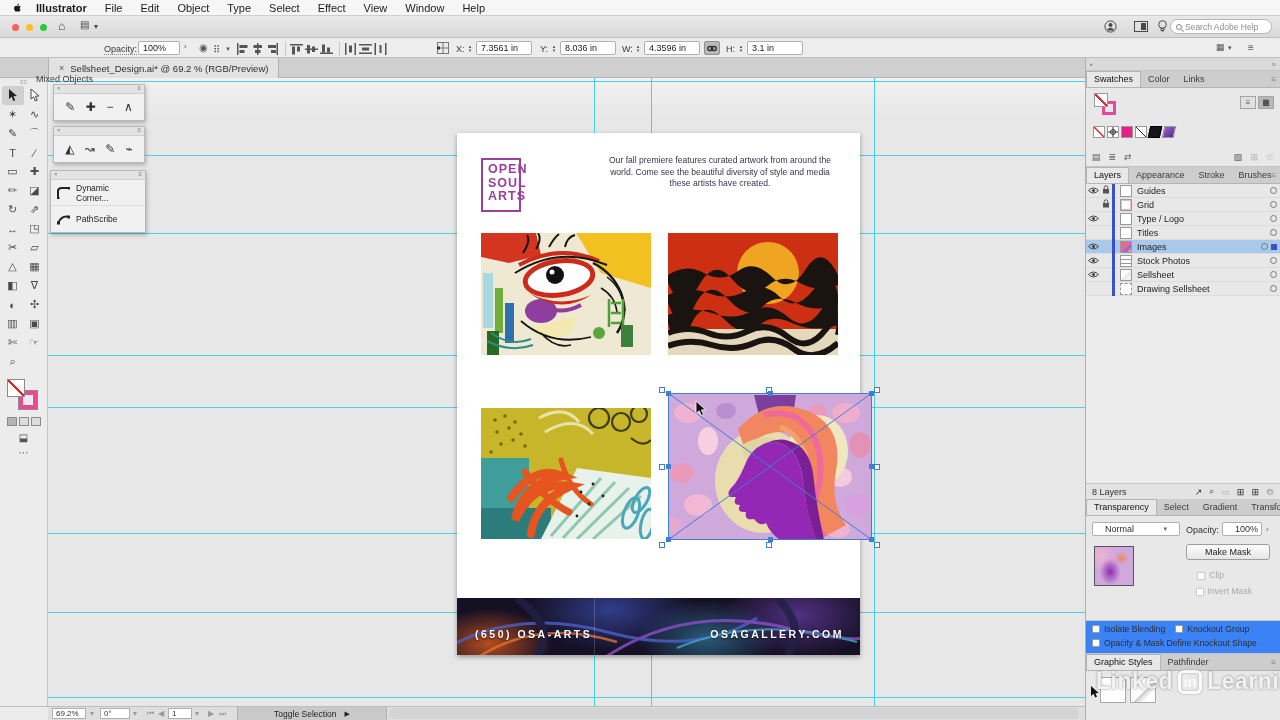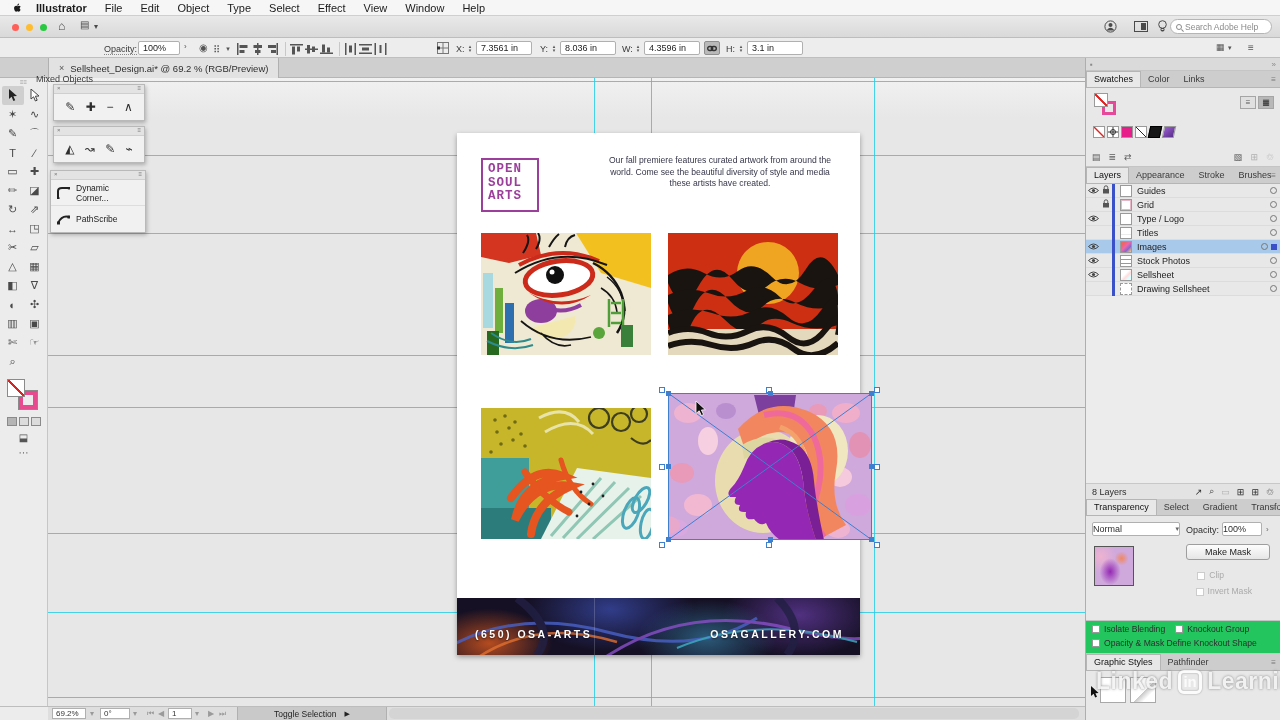--- a/index.html
+++ b/index.html
@@ -68,23 +68,23 @@
   .modes div { width:10px; height:9px; border:1px solid #8a8a8a; background:#dcdcdc; }
   .modes div.on { background:#b5b5b5; }
 
   
   #canvas { position:absolute; left:48px; top:78px; width:1037px; height:628px;
     background:linear-gradient(#f1f1f1, #e7e7e7 40px, #e7e7e7); overflow:hidden; z-index:10; }
   .vguide { position:absolute; top:0; bottom:0; width:1px; background:rgba(40,205,232,.85); }
   .hguide { position:absolute; left:0; right:0; height:1px; background:rgba(40,205,232,.85); }
   #artboard { position:absolute; left:409px; top:55px; width:403px; height:522px; background:#fff;
     box-shadow:0 2px 5px rgba(0,0,0,.35); }
-  #logo { position:absolute; left:24px; top:25px; width:58px; height:54px; border:2px solid #9b3f9b;
+  #logo { position:absolute; left:24px; top:25px; width:40px; height:54px; border:2px solid #9b3f9b;
     color:#9b3f9b; font-size:12.5px; letter-spacing:1px; line-height:1.08; padding:3px 0 0 5px;
-    font-weight:bold;font-family:Liberation Mono, monospace; }
+    font-weight:bold; }
   #intro { position:absolute; right:22px; top:22px; width:236px; text-align:center;
     font-size:8.6px; line-height:1.35; color:#35354a; }
   .art { position:absolute; overflow:hidden; }
   #banner { position:absolute; left:0px; top:465px; width:403px; height:57px; overflow:hidden;
     background:
       radial-gradient(90px 50px at 8% 80%, rgba(220,90,30,.8), transparent 70%),
       radial-gradient(120px 60px at 38% 20%, rgba(60,80,180,.7), transparent 70%),
       radial-gradient(100px 55px at 62% 70%, rgba(60,150,190,.55), transparent 70%),
       radial-gradient(110px 60px at 85% 30%, rgba(120,70,190,.6), transparent 70%),
       #151024; }
@@ -144,21 +144,21 @@
   .lcol-lock { width:12px; text-align:center; flex:none; }
   .lbar { width:3px; height:14px; background:#3a50c8; margin-right:5px; flex:none; }
   .lthumb { width:12px; height:12px; border:1px solid #9a9a9a; background:#fff; margin-right:5px; flex:none; }
   .ltarget { margin-left:auto; width:7px; height:7px; border:1px solid #777; border-radius:50%; flex:none; }
   .lselind { width:6px; height:6px; background:#3a50c8; margin-left:3px; flex:none; }
   .lfooter { display:flex; align-items:center; height:16px; border-top:1px solid #c8c8c8;
     padding:0 6px; gap:7px; background:#e3e3e3; }
 
   
   .dropdown { background:#fff; border:1px solid #b0b0b0; border-radius:2px; height:14px;
-    display:inline-flex; align-items:center; justify-content:space-between; padding:0 0; font-size:9px;}
+    display:inline-flex; align-items:center; justify-content:space-between; padding:0 12px; font-size:9px;}
   .chk { width:8px; height:8px; border:1px solid #999; background:#fff; display:inline-block;
     margin-right:4px; flex:none; }
   .chkrow { display:flex; align-items:center; font-size:8.6px; color:#2e2e2e; }
   .chkrow.dim { color:#aaa;align-items:flex-end; }
   .btn { background:linear-gradient(#fdfdfd,#e6e6e6); border:1px solid #9e9e9e; border-radius:3px;
     font-size:9px; color:#222; display:inline-flex; align-items:center; justify-content:center; }
   .gsthumb { width:26px; height:26px; background:#fff; border:1px solid #a8a8a8; display:inline-block; }
 
   
   #watermark { position:absolute; left:1096px; top:668px; display:flex; align-items:center; gap:5px;
@@ -833,21 +833,21 @@
     </div>
     <div class="chkrow dim" style="position:absolute; right:56px; top:54px;">
       <span class="chk" style="border-color:#ccc;"></span>
       <span>Clip</span>
     </div>
     <div class="chkrow dim" style="position:absolute; right:28px; top:70px;">
       <span class="chk" style="border-color:#ccc;"></span>
       <span>Invert Mask</span>
     </div>
   </div>
-  <div style="background:#22c55e; border-bottom:1px solid #c5c5c5; padding:3px 19px 5px 6px;">
+  <div style="background:#3b82f6; border-bottom:1px solid #c5c5c5; padding:3px 19px 5px 6px;">
     <div style="display:flex; gap:10px; margin-bottom:4px;">
       <div class="chkrow">
         <span class="chk"></span>
         <span>Isolate Blending</span>
       </div>
       <div class="chkrow">
         <span class="chk"></span>
         <span>Knockout Group</span>
       </div>
     </div>

